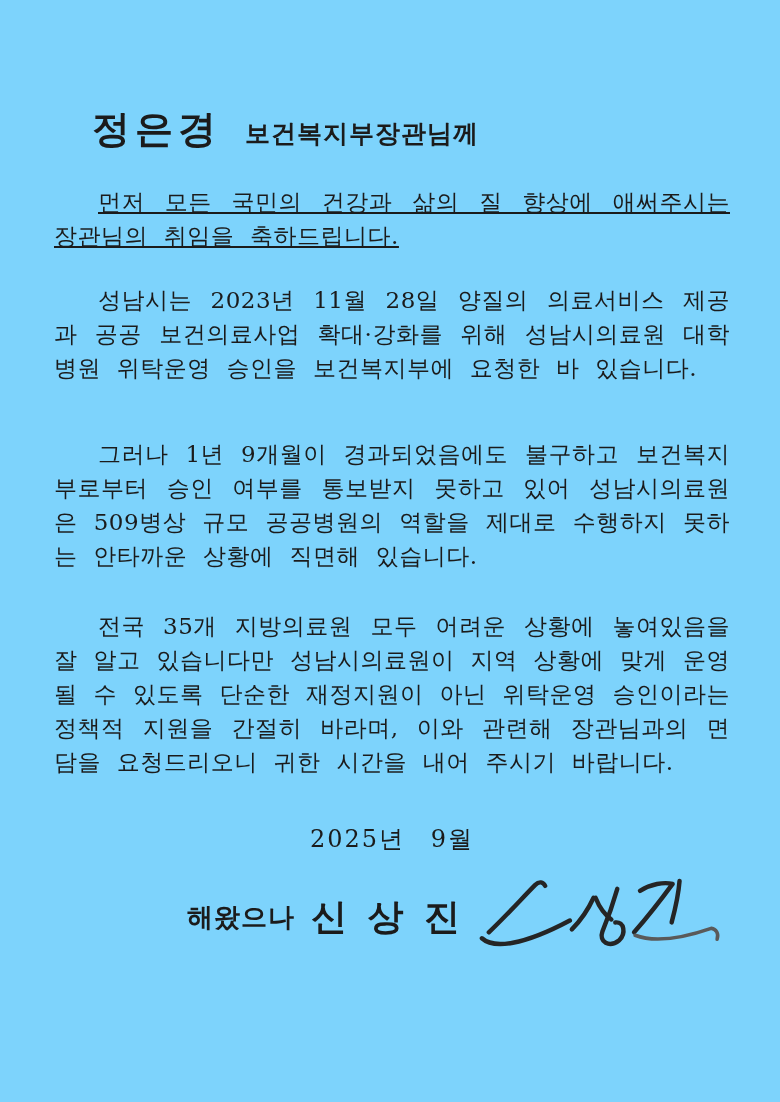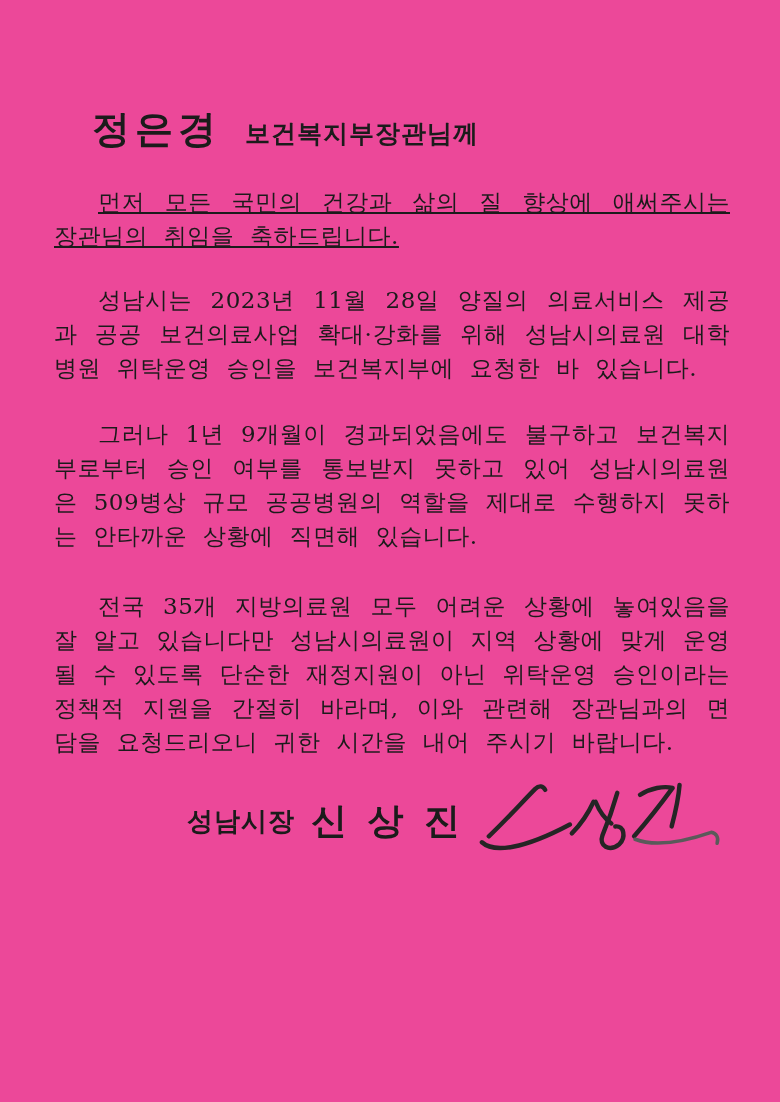--- a/index.html
+++ b/index.html
@@ -5,21 +5,21 @@
   * { margin:0; padding:0; box-sizing:border-box; }
   html, body { background:#ffffff; }
   body {
     width:780px; height:1102px;
     font-family:"DejaVu Serif","Liberation Serif",serif;
     color:#1b1b1b;
     overflow:hidden;
   }
   .page {
     width:780px; height:1102px;
-    background:#ec4899;
+    background:#7dd3fc;
     padding:0 50px 0 54px;
     position:relative;
     overflow:hidden;
   }
   
   .salutation {
     margin-top:104px;
     padding-left:38px;
     display:flex;
     align-items:baseline;
@@ -40,21 +40,21 @@
   .para {
     font-size:23px;
     line-height:34px;
     text-align:justify;
     text-indent:44px;
     letter-spacing:0.5px;
     word-spacing:8px;
   }
   .para.p1 { margin-top:30px;text-decoration:underline; }
   .para.p2 { margin-top:30px; }
-  .para.p3 { margin-top:32px; }
+  .para.p3 { margin-top:52px; }
   .para.p4 { margin-top:40px; }
   .para.p5 { margin-top:36px; }
   
   .date-line {
     margin-top:44px;
     text-align:center;
     font-size:24px;
     letter-spacing:2px;
     word-spacing:16px;
   }
@@ -105,23 +105,24 @@
 
   <p class="para p1">먼저 모든 국민의 건강과 삶의 질 향상에 애써주시는 장관님의 취임을 축하드립니다.</p>
 
   <p class="para p2">성남시는 2023년 11월 28일 양질의 의료서비스 제공과 공공 보건의료사업 확대·강화를 위해 성남시의료원 대학병원 위탁운영 승인을 보건복지부에 요청한 바 있습니다.</p>
 
   <p class="para p3">그러나 1년 9개월이 경과되었음에도 불구하고 보건복지부로부터 승인 여부를 통보받지 못하고 있어 성남시의료원은 509병상 규모 공공병원의 역할을 제대로 수행하지 못하는 안타까운 상황에 직면해 있습니다.</p>
 
 
   <p class="para p5">전국 35개 지방의료원 모두 어려운 상황에 놓여있음을 잘 알고 있습니다만 성남시의료원이 지역 상황에 맞게 운영될 수 있도록 단순한 재정지원이 아닌 위탁운영 승인이라는 정책적 지원을 간절히 바라며, 이와 관련해 장관님과의 면담을 요청드리오니 귀한 시간을 내어 주시기 바랍니다.</p>
 
+  <div class="date-line">2025년 9월</div>
 
   <div class="sig-row">
-    <span class="signer-title">성남시장</span>
+    <span class="signer-title">해왔으나</span>
     <span class="signer-name">신 상 진</span>
     <svg class="sig-scrawl" viewBox="0 0 255 95" role="img" aria-label="신상진">
 
       <path d="M72 16 C70 12 66 11 62 15 C50 27 32 47 15 63"></path>
       <path d="M8 69 C20 80 50 76 97 51"></path>
 
       <path d="M121 28 C115 41 107 52 99 60"></path>
       <path d="M123 28 C127 38 132 45 139 50"></path>
 
       <path d="M145 19 C141 33 135 50 130 62 C126 73 137 79 147 71 C154 64 152 52 143 53"></path>

